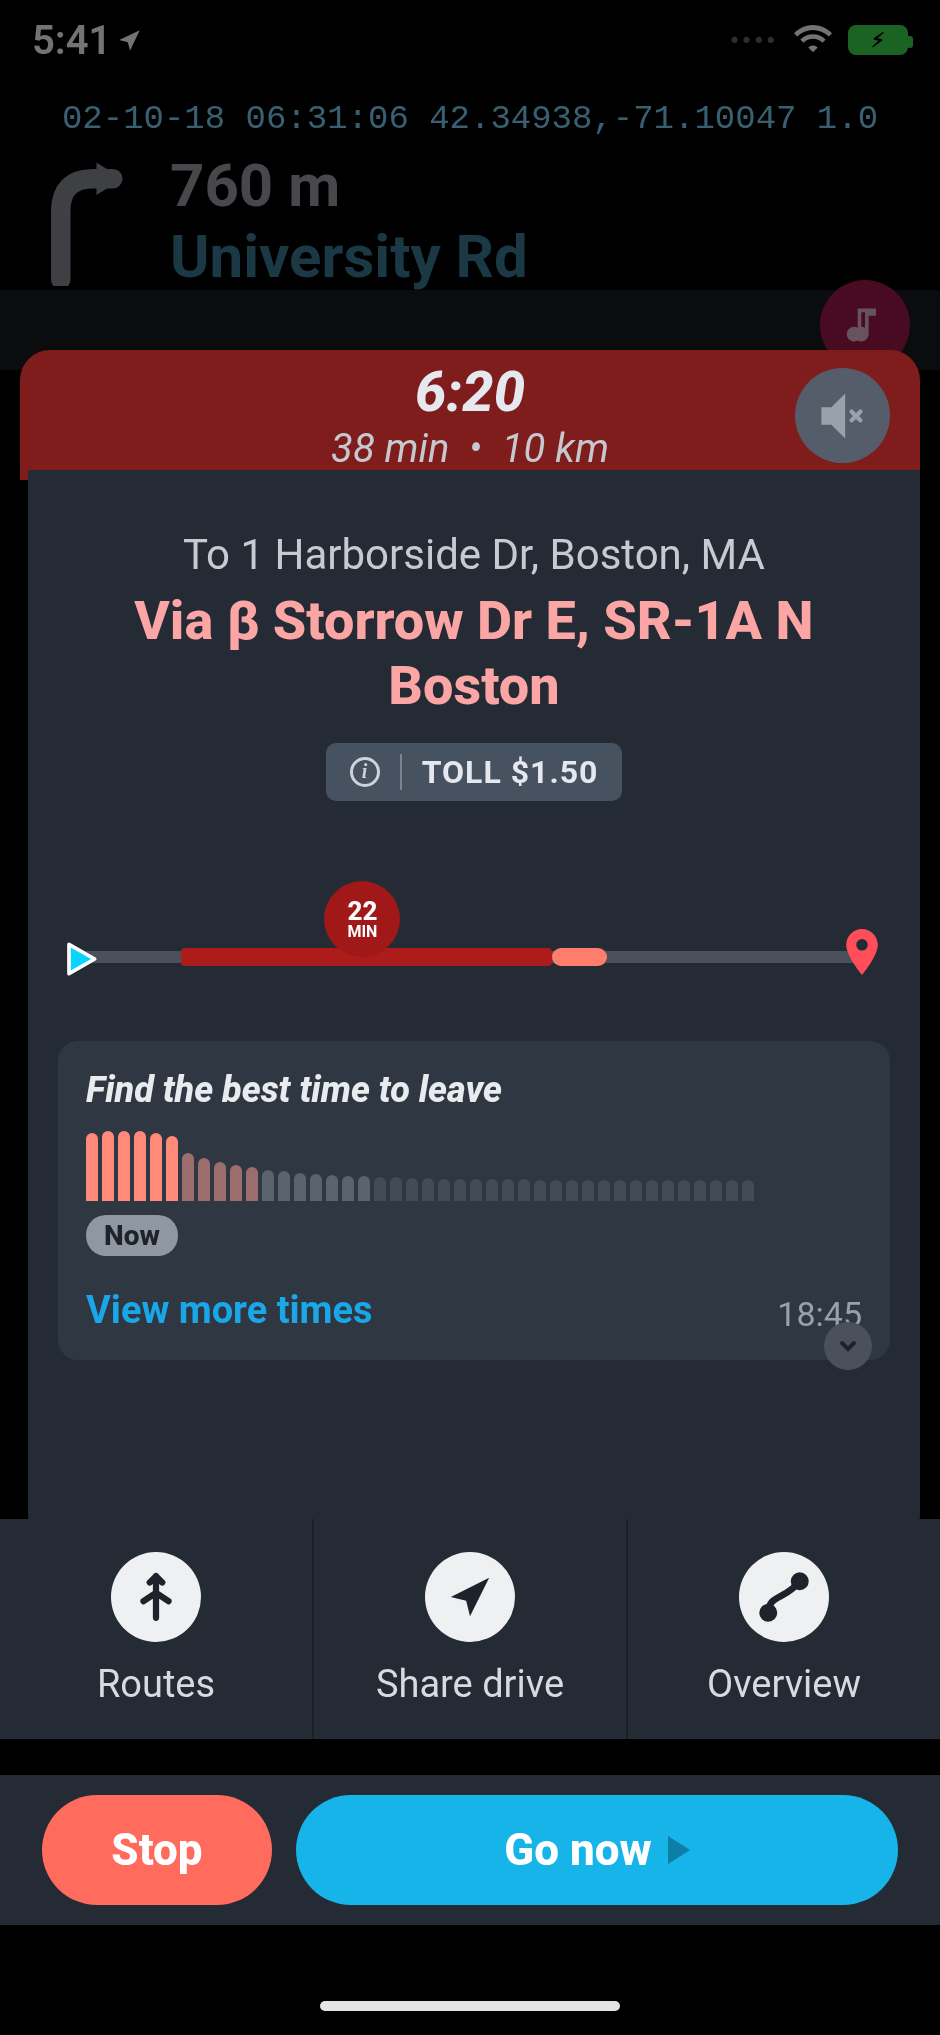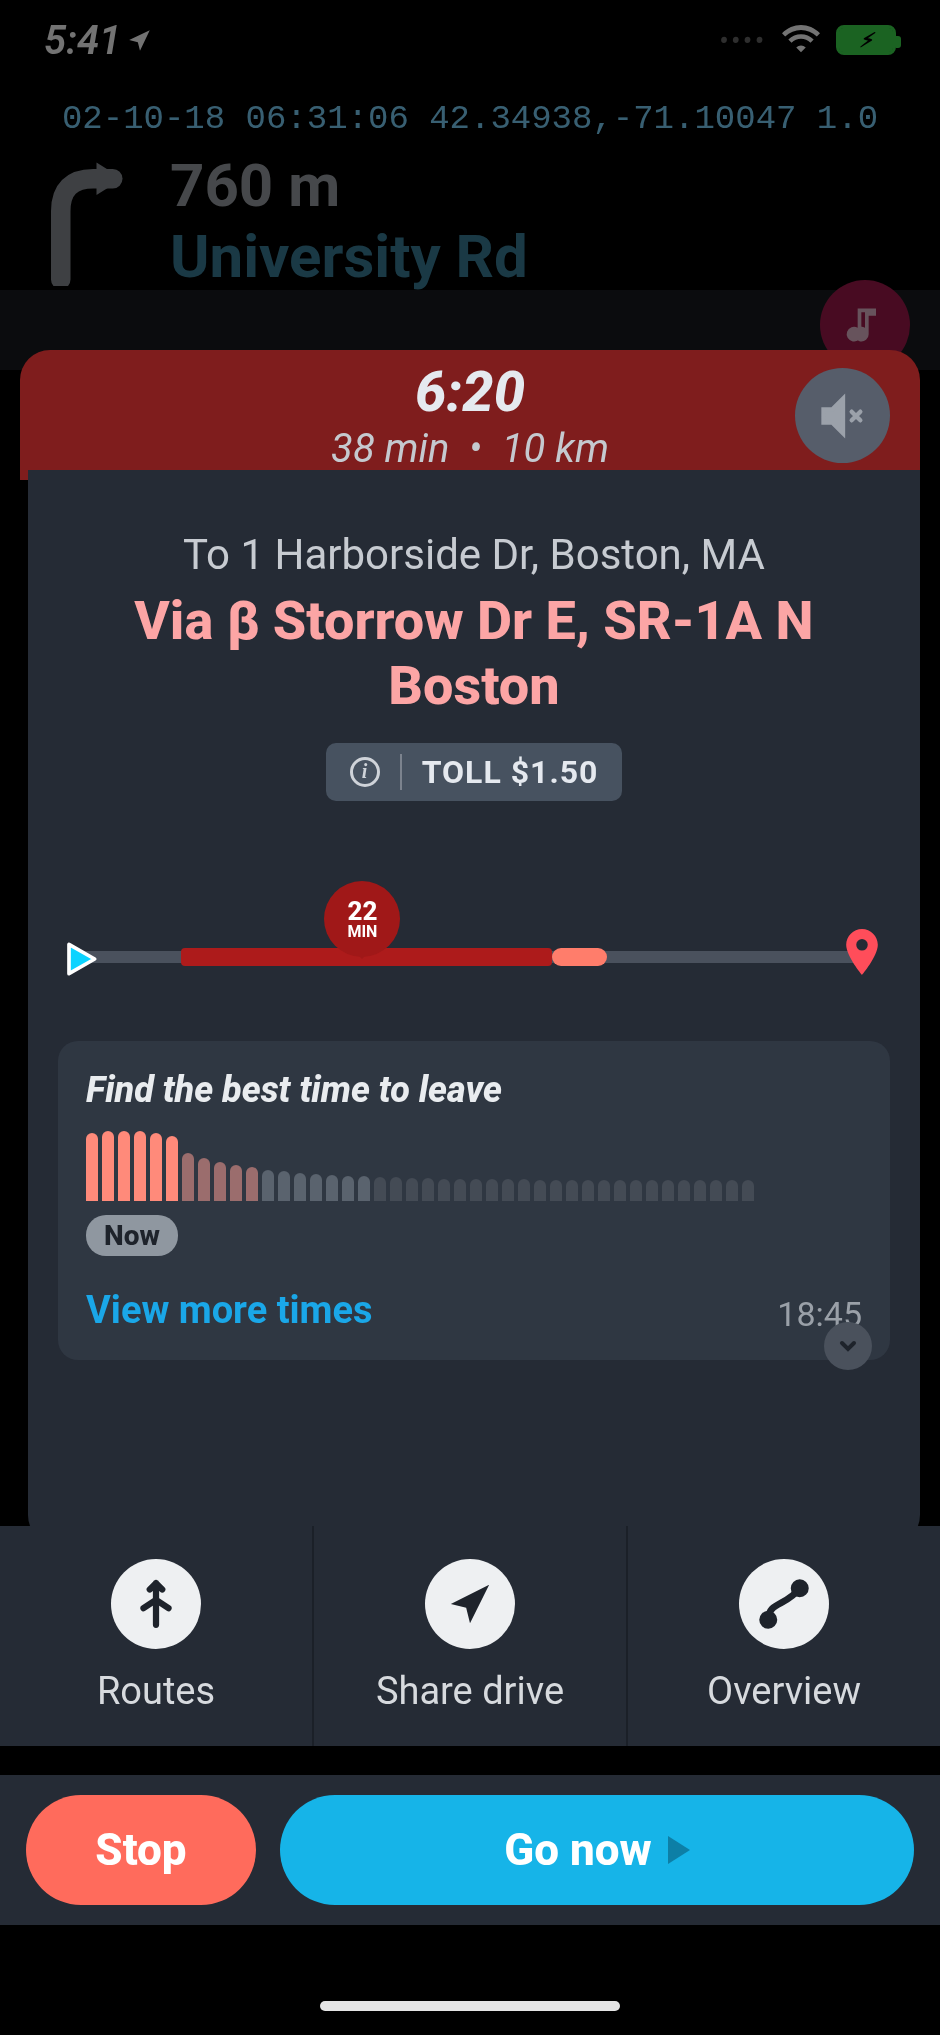--- a/index.html
+++ b/index.html
@@ -1,20 +1,20 @@
 <!DOCTYPE html>
 <html><head>
 <meta charset="utf-8">
 <style>
   * { margin: 0; padding: 0; box-sizing: border-box; }
   html, body { width: 940px; height: 2035px; background: #000; font-family: -apple-system, BlinkMacSystemFont, "Segoe UI", Roboto, Helvetica, Arial, sans-serif; color: #fff; overflow: hidden; }
   .screen { position: relative; width: 100%; height: 100%; }
 
   
-  .status-bar { position: absolute; top: 0; left: 0; right: 0; height: 80px; display: flex; align-items: center; justify-content: space-between; padding: 0 44px; font-style: italic; }
+  .status-bar { position: absolute; top: 0; left: 0; right: 0; height: 80px; display: flex; align-items: center; justify-content: space-between; padding: 0 32px; }
   .status-time { font-size: 40px; font-weight: 600; display: flex; align-items: center; gap: 6px; }
   .status-icons { display: flex; align-items: center; gap: 16px; }
   .dots { color: #666; letter-spacing: 2px; font-size: 30px; }
   .wifi-icon svg { width: 38px; height: 30px; }
   .battery { position: relative; width: 60px; height: 30px; border: 3px solid #3ddc4d; border-radius: 8px; display: flex; align-items: center; justify-content: center; }
   .battery::after { content: ""; position: absolute; right: -8px; top: 8px; width: 5px; height: 12px; background: #3ddc4d; border-radius: 0 3px 3px 0; }
   .battery-bolt { color: #000; font-weight: bold; font-size: 20px; position: relative; z-index: 1;}
   .battery-fill { position:absolute; left:0; top:0; bottom:0; right:0; background:#3ddc4d; border-radius:4px;}
 
   
@@ -66,28 +66,28 @@
   .bar.hot { background:#ff8a7a; }
   .bar.med { background:#9b6d6d; }
   .bar.cool { background:#5a636e; }
   .bar.cold { background:#444b55; }
   .now-pill { display:inline-block; margin-top:14px; background:#8f97a0; color:#1e232b; font-weight:800; font-size:28px; padding:4px 18px; border-radius:20px; }
   .later-time { position:absolute; right:28px; bottom:26px; color:#9aa0a8; font-size:34px; }
   .view-more { margin-top: 32px; color:#1aa7e8; font-size:38px; font-weight:700; }
   .chev-down { position:absolute; right:18px; bottom:-10px; width:48px; height:48px; background:#4a515c; border-radius:50%; display:flex; align-items:center; justify-content:center; color:#1e232b; }
 
   
-  .action-row { position:absolute; left:0; right:0; bottom:289px; height:220px; background:#252b35; display:flex; }
+  .action-row { position:absolute; left:0; right:0; bottom:296px; height:220px; background:#252b35; display:flex; }
   .action { flex:1; display:flex; flex-direction:column; align-items:center; justify-content:center; gap:20px; border-right:2px solid #1b2028; }
   .action:last-child { border-right:none; }
   .action-ico { width:90px; height:90px; border-radius:50%; background:#eef0f2; display:flex; align-items:center; justify-content:center; }
   .action-label { font-size:38px; color:#d7dade; }
 
   
-  .bottom-row { position:absolute; left:0; right:0; bottom:110px; height:150px; background:#252b35; display:flex; align-items:center; gap:24px; padding:0 26px; }
+  .bottom-row { position:absolute; left:0; right:0; bottom:110px; height:150px; background:#252b35; display:flex; align-items:center; gap:24px; padding:0 42px; }
   .btn { height:110px; border-radius:55px; display:flex; align-items:center; justify-content:center; font-size:44px; font-weight:800; }
   .btn-stop { width:230px; background:#ff6b5c; color:#fff; }
   .btn-go { flex:1; background:#16b4e8; color:#fff; gap:16px; }
   .btn-go .tri { width:0; height:0; border-top:14px solid transparent; border-bottom:14px solid transparent; border-left:22px solid #0d7fa6; }
 
   
   .home-ind { position:absolute; bottom:24px; left:50%; transform:translateX(-50%); width:300px; height:10px; background:#e5e5e5; border-radius:5px; }
 
   
   .dim { position:absolute; top:0; left:0; right:0; height:470px; background:rgba(0,0,0,0.55); pointer-events:none; }

